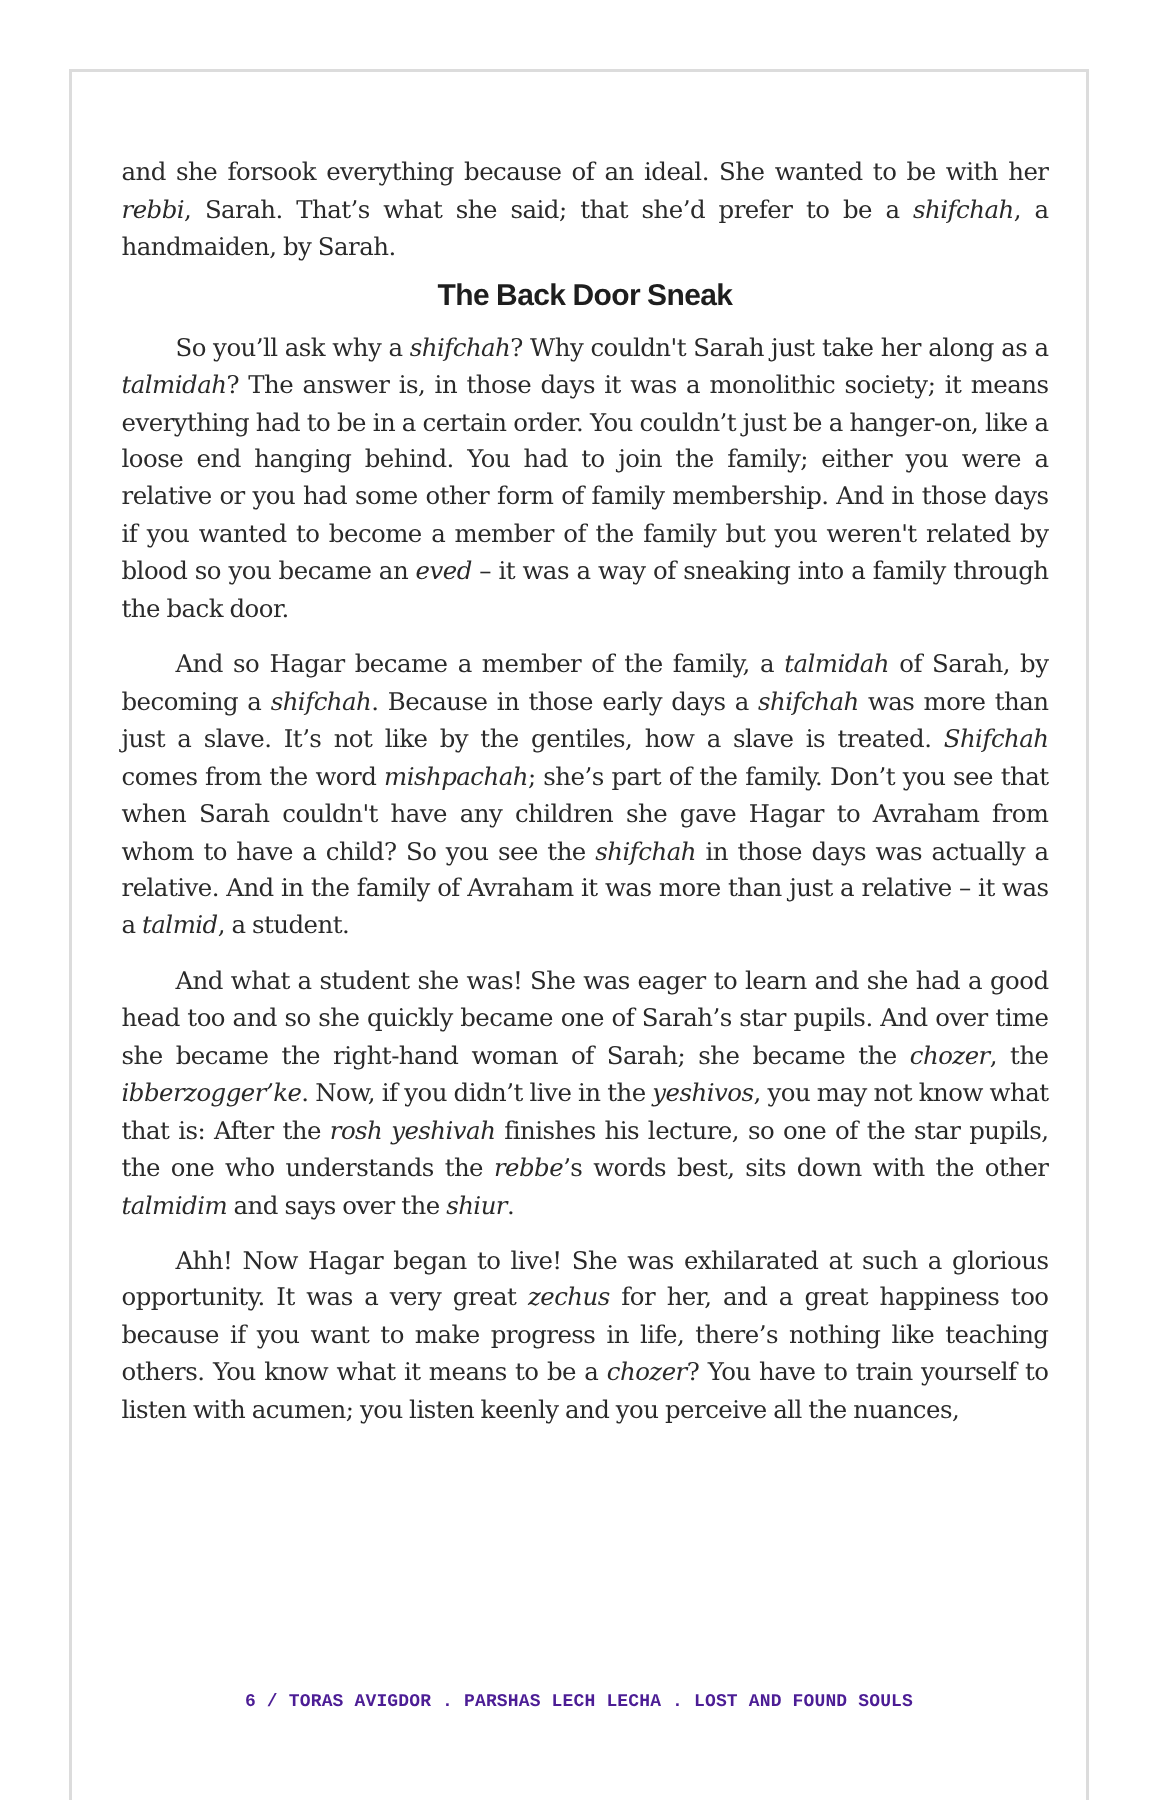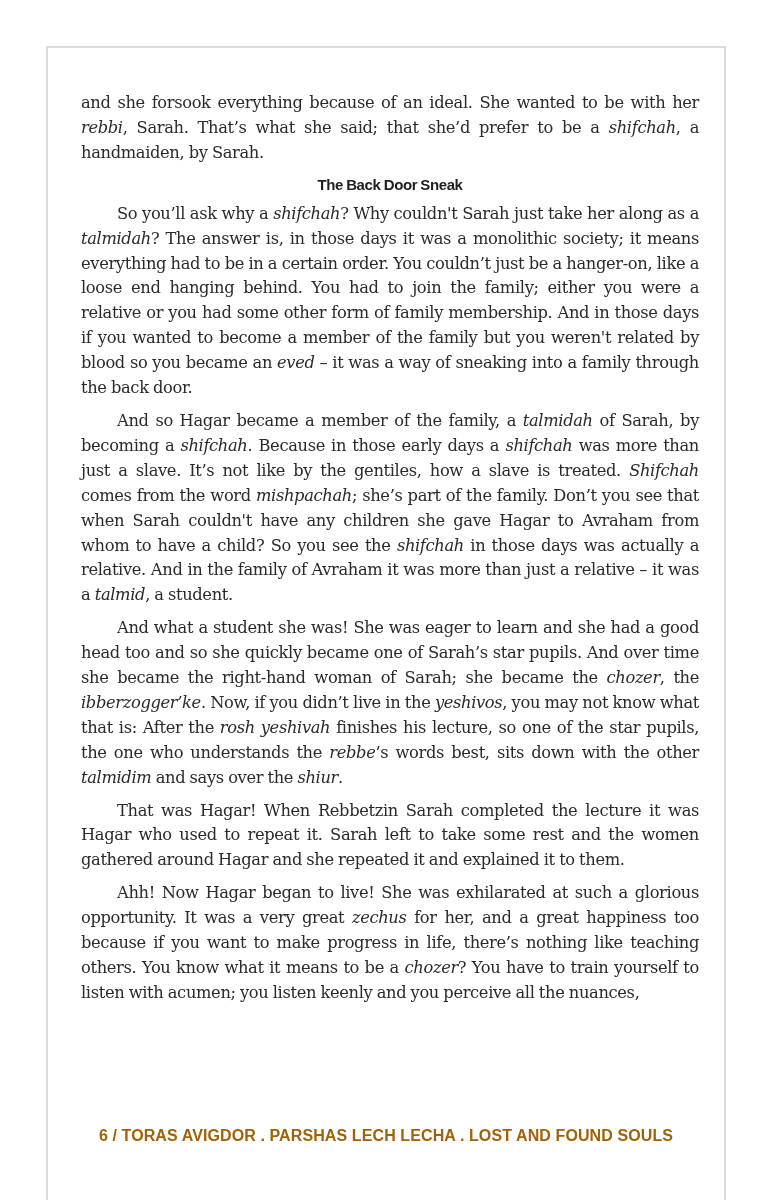--- a/index.html
+++ b/index.html
@@ -31,58 +31,57 @@
       width: 618px;
       font-family: "DejaVu Serif", serif;
       font-size: 16.3px;
       line-height: 24.9px;
       color: #2a2a2a;
       text-align: justify;
       letter-spacing: -0.35px;
       word-spacing: -0.5px;
     }
     .content p {
-      margin: 0 0 8px 0;
+      margin: 12px 0 8px 0;
     }
     .content p.indent {
       text-indent: 36px;
     }
     .content h2 {
       font-family: "Liberation Sans", sans-serif;
       font-weight: bold;
-      font-size: 15px;
+      font-size: 20px;
       letter-spacing: -0.4px;
       text-align: center;
       margin: 5px 0 6px 0;
       line-height: 22px;
       color: #1e1e1e;
     }
     .content em {
       font-style: italic;
     }
     .footer {
       position: absolute;
       left: 0;
       width: 100%;
       top: 1079px;
       text-align: center;
-      font-family: Liberation Sans, sans-serif;
+      font-family: Liberation Mono, monospace;
       font-weight: bold;
-      font-size: 16px;
+      font-size: 12px;
       letter-spacing: 0.1px;
-      color: #a16207;
+      color: #4c1d95;
     }
   </style>
 </head>
 <body>
 
 <div class="page">
   <div class="content">
     <p>and she forsook everything because of an ideal. She wanted to be with her <em>rebbi</em>, Sarah. That’s what she said; that she’d prefer to be a <em>shifchah</em>, a handmaiden, by Sarah.</p>
     <h2>The Back Door Sneak</h2>
     <p class="indent">So you’ll ask why a <em>shifchah</em>? Why couldn't Sarah just take her along as a <em>talmidah</em>? The answer is, in those days it was a monolithic society; it means everything had to be in a certain order. You couldn’t just be a hanger-on, like a loose end hanging behind. You had to join the family; either you were a relative or you had some other form of family membership. And in those days if you wanted to become a member of the family but you weren't related by blood so you became an <em>eved</em> – it was a way of sneaking into a family through the back door.</p>
     <p class="indent">And so Hagar became a member of the family, a <em>talmidah</em> of Sarah, by becoming a <em>shifchah</em>. Because in those early days a <em>shifchah</em> was more than just a slave. It’s not like by the gentiles, how a slave is treated. <em>Shifchah</em> comes from the word <em>mishpachah</em>; she’s part of the family. Don’t you see that when Sarah couldn't have any children she gave Hagar to Avraham from whom to have a child? So you see the <em>shifchah</em> in those days was actually a relative. And in the family of Avraham it was more than just a relative – it was a <em>talmid</em>, a student.</p>
     <p class="indent">And what a student she was! She was eager to learn and she had a good head too and so she quickly became one of Sarah’s star pupils. And over time she became the right-hand woman of Sarah; she became the <em>chozer</em>, the <em>ibberzogger’ke</em>. Now, if you didn’t live in the <em>yeshivos</em>, you may not know what that is: After the <em>rosh yeshivah</em> finishes his lecture, so one of the star pupils, the one who understands the <em>rebbe</em>’s words best, sits down with the other <em>talmidim</em> and says over the <em>shiur</em>.</p>
-    <p class="indent">That was Hagar! When Rebbetzin Sarah completed the lecture it was Hagar who used to repeat it. Sarah left to take some rest and the women gathered around Hagar and she repeated it and explained it to them.</p>
     <p class="indent">Ahh! Now Hagar began to live! She was exhilarated at such a glorious opportunity. It was a very great <em>zechus</em> for her, and a great happiness too because if you want to make progress in life, there’s nothing like teaching others. You know what it means to be a <em>chozer</em>? You have to train yourself to listen with acumen; you listen keenly and you perceive all the nuances,</p>
   </div>
   <div class="footer">6 / TORAS AVIGDOR . PARSHAS LECH LECHA . LOST AND FOUND SOULS</div>
 </div>
 
 </body></html>

